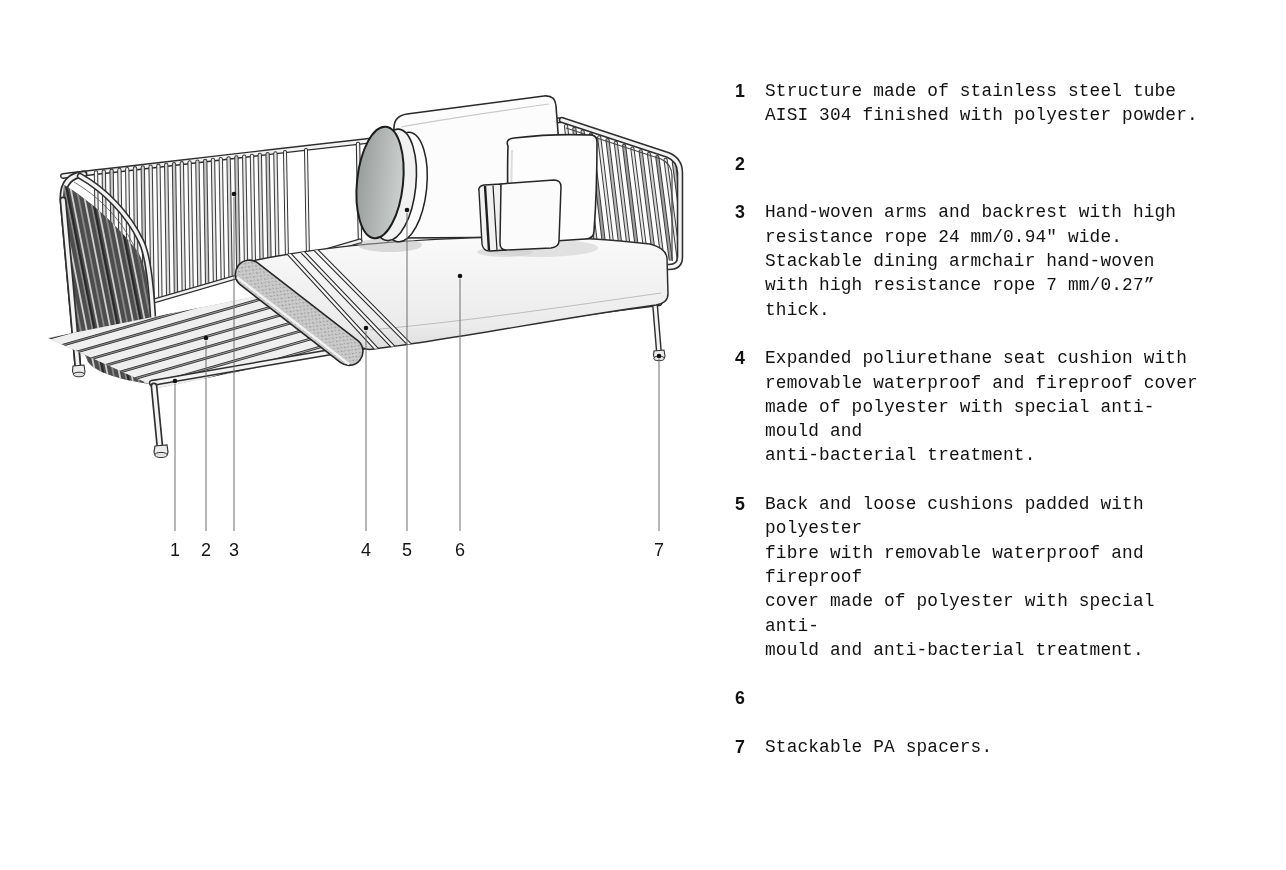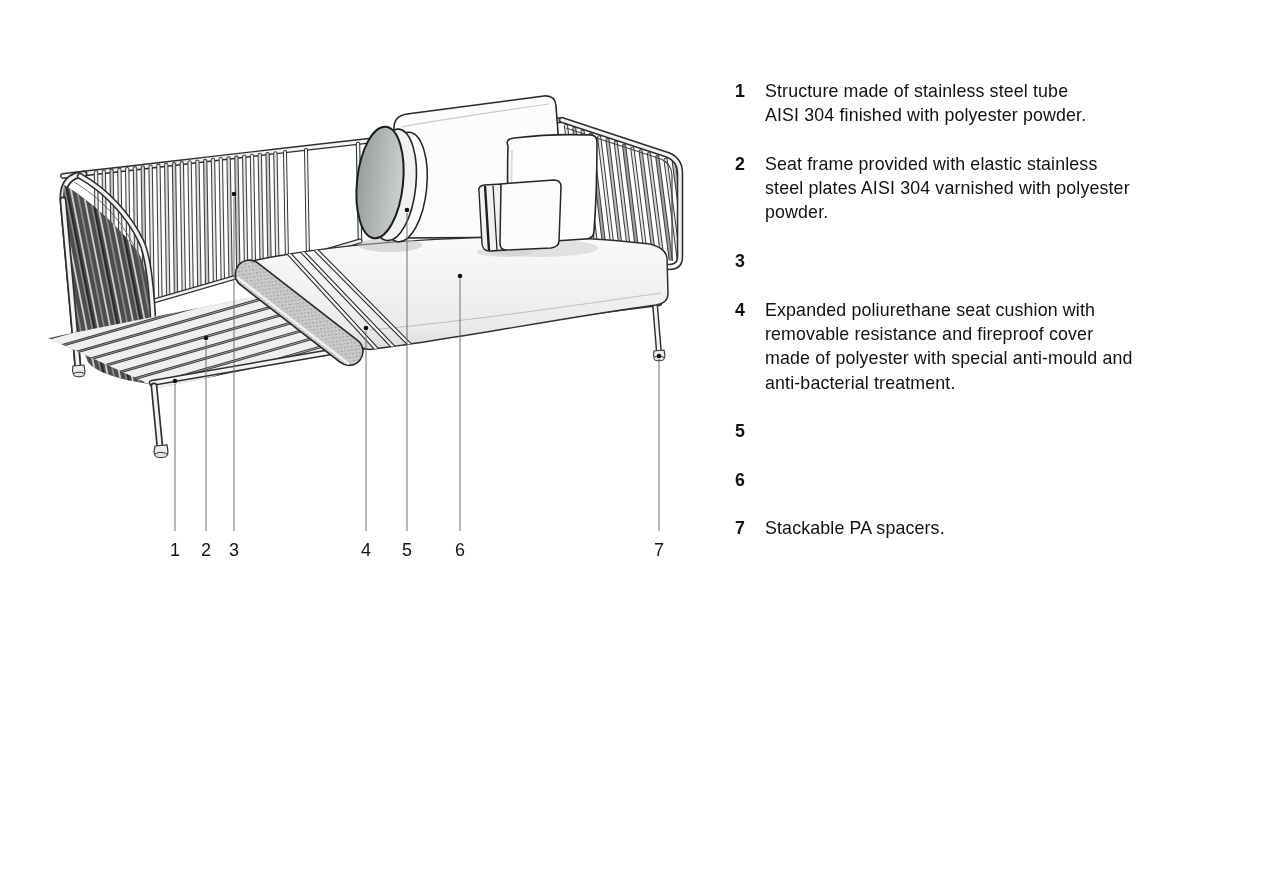--- a/index.html
+++ b/index.html
@@ -5,21 +5,21 @@
   html,body{margin:0;padding:0;background:#fff;}
   .canvas{position:relative;width:1286px;height:870px;background:#ffffff;overflow:hidden;
           font-family:"Liberation Sans",sans-serif;color:#121212;}
   .figure{position:absolute;left:0;top:0;width:720px;height:580px;}
   .figure svg{position:absolute;left:0;top:0;}
   .callout-num{position:absolute;top:540px;transform:translateX(-50%);
                font-size:18px;line-height:20px;color:#141414;font-weight:400;}
   .specs{position:absolute;left:735px;top:79px;width:470px;}
   .spec-item{display:flex;margin-bottom:24.3px;}
   .spec-num{flex:0 0 30px;font-weight:700;font-size:17.8px;line-height:24.3px;letter-spacing:.15px;}
-  .spec-text{font-size:17.8px;line-height:24.3px;letter-spacing:.15px;white-space:pre-line;}
+  .spec-text{font-size:17.8px;line-height:24.3px;letter-spacing:.15px;white-space:pre-line;font-family:Liberation Mono, monospace;}
 </style>
 </head>
 <body>
 
 <div class="canvas">
 
   <div class="figure">
     <svg width="720" height="580" viewBox="0 0 720 580">
       <defs>
         <linearGradient id="cushG" x1="0" y1="0" x2="0" y2="1">
@@ -312,39 +312,44 @@
 
   <div class="specs" id="spec-list">
     <div class="spec-item">
       <span class="spec-num">1</span>
       <span class="spec-text">Structure made of stainless steel tube
 AISI 304 finished with polyester powder.</span>
     </div>
 
     <div class="spec-item">
       <span class="spec-num">2</span>
-      <span class="spec-text">Seat frame provided with elastic stainless
-steel plates AISI 304 varnished with polyester
-powder.</span>
     </div>
 
     <div class="spec-item">
       <span class="spec-num">3</span>
+      <span class="spec-text">Hand-woven arms and backrest with high
+resistance rope 24 mm/0.94" wide.
+Stackable dining armchair hand-woven
+with high resistance rope 7 mm/0.27” thick.</span>
     </div>
 
     <div class="spec-item">
       <span class="spec-num">4</span>
       <span class="spec-text">Expanded poliurethane seat cushion with
-removable resistance and fireproof cover
+removable waterproof and fireproof cover
 made of polyester with special anti-mould and
 anti-bacterial treatment.</span>
     </div>
 
     <div class="spec-item">
       <span class="spec-num">5</span>
+      <span class="spec-text">Back and loose cushions padded with polyester
+fibre with removable waterproof and fireproof
+cover made of polyester with special anti-
+mould and anti-bacterial treatment.</span>
     </div>
 
     <div class="spec-item">
       <span class="spec-num">6</span>
     </div>
 
     <div class="spec-item">
       <span class="spec-num">7</span>
       <span class="spec-text">Stackable PA spacers.</span>
     </div>

